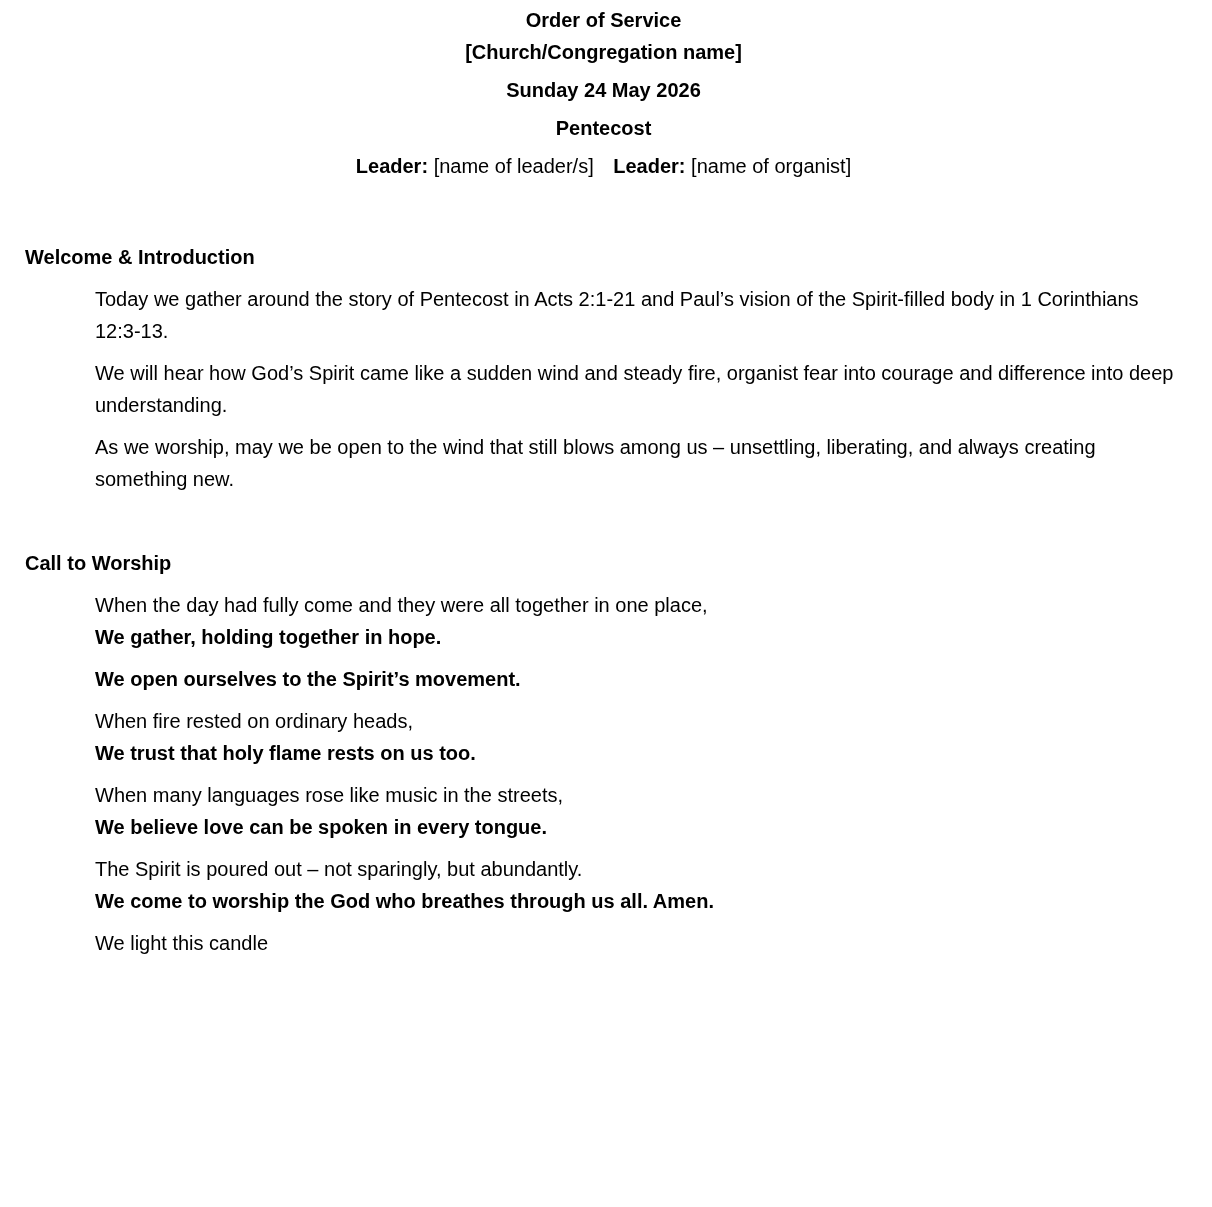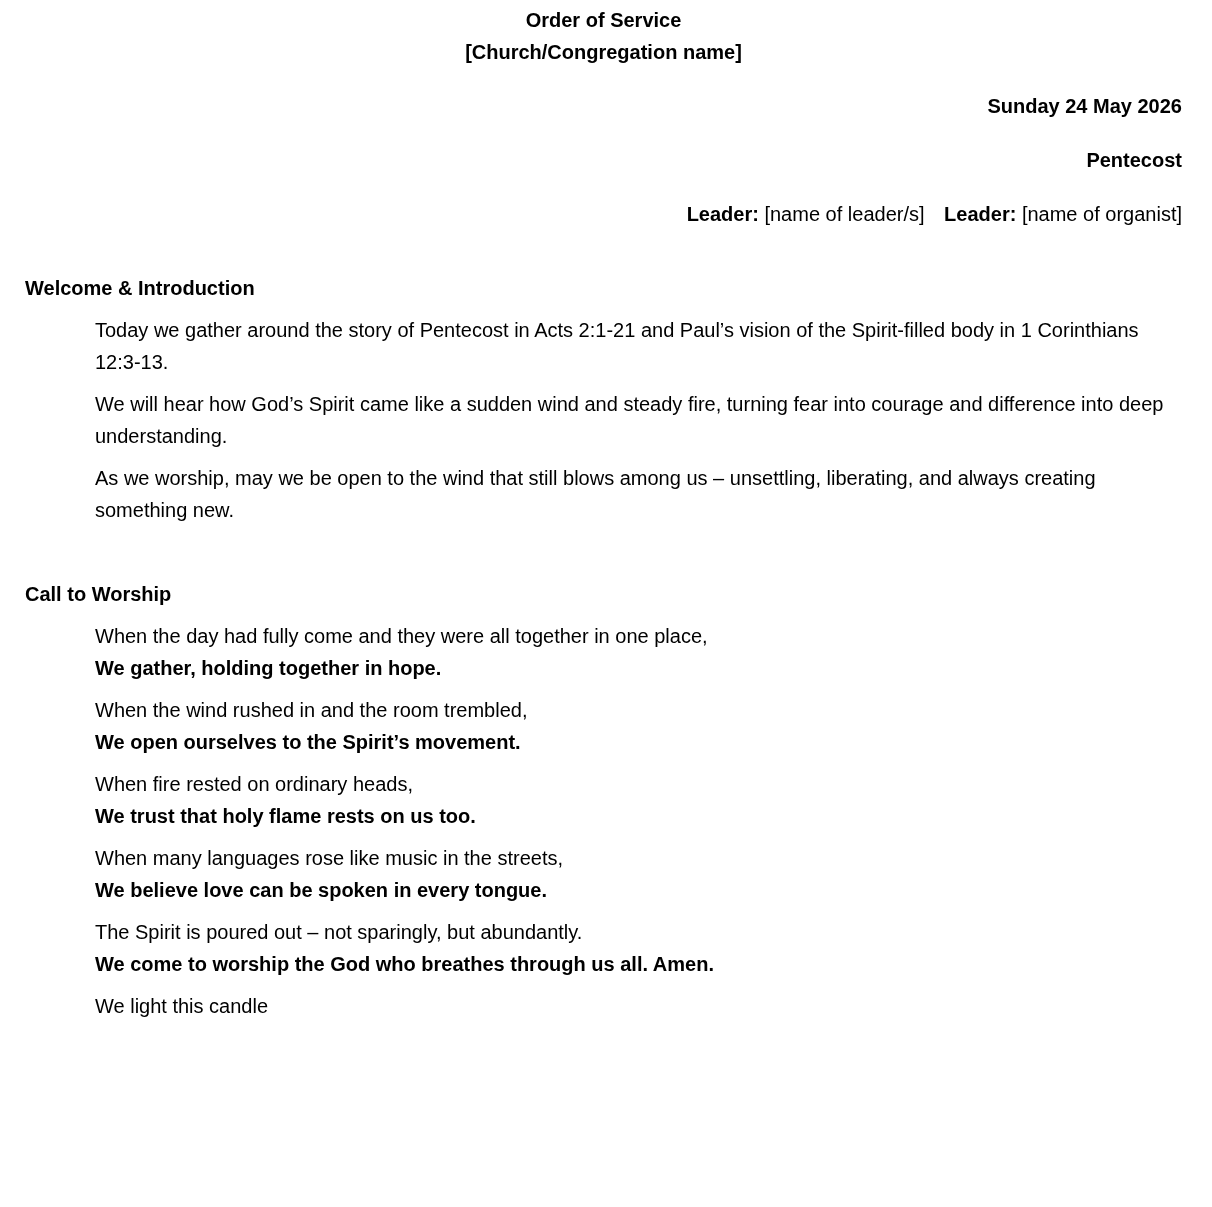--- a/index.html
+++ b/index.html
@@ -20,37 +20,36 @@
     padding: 4px 30px 0 25px;
     overflow: hidden;
   }
   .doc-header {
     text-align: center;
   }
   .h-line {
     line-height: 32px;
   }
   .gap {
-    margin-top: 22px;
-    text-align: right;
+    margin-top: 6px;
   }
   .bold {
     font-weight: 700;
   }
   .organ-label {
     margin-left: 14px;
   }
   .section-heading {
     font-size: 20px;
     font-weight: 700;
     line-height: 32px;
     margin: 52px 0 10px 0;
   }
   .section:first-of-type .section-heading {
-    margin-top: 42px;
+    margin-top: 59px;
   }
   .body-para, .couplet {
     margin: 0 0 10px 70px;
     line-height: 32px;
   }
   .call, .response {
     display: block;
   }
   .response {
     font-weight: 700;
@@ -70,33 +69,32 @@
       <span class="bold">Leader:</span>
       <span>[name of leader/s]</span>
       <span class="bold organ-label">Leader:</span>
       <span>[name of organist]</span>
     </div>
   </header>
 
   <section class="section">
     <h2 class="section-heading">Welcome &amp; Introduction</h2>
     <p class="body-para">Today we gather around the story of Pentecost in Acts 2:1-21 and Paul’s vision of the Spirit-filled body in 1 Corinthians 12:3-13.</p>
-    <p class="body-para">We will hear how God’s Spirit came like a sudden wind and steady fire, turning fear into courage and difference into deep understanding.</p>
+    <p class="body-para">We will hear how God’s Spirit came like a sudden wind and steady fire, organist fear into courage and difference into deep understanding.</p>
     <p class="body-para">As we worship, may we be open to the wind that still blows among us – unsettling, liberating, and always creating something new.</p>
   </section>
 
   <section class="section">
     <h2 class="section-heading">Call to Worship</h2>
 
     <p class="couplet">
       <span class="call">When the day had fully come and they were all together in one place,</span>
       <span class="response">We gather, holding together in hope.</span>
     </p>
     <p class="couplet">
-      <span class="call">When the wind rushed in and the room trembled,</span>
       <span class="response">We open ourselves to the Spirit’s movement.</span>
     </p>
     <p class="couplet">
       <span class="call">When fire rested on ordinary heads,</span>
       <span class="response">We trust that holy flame rests on us too.</span>
     </p>
     <p class="couplet">
       <span class="call">When many languages rose like music in the streets,</span>
       <span class="response">We believe love can be spoken in every tongue.</span>
     </p>

